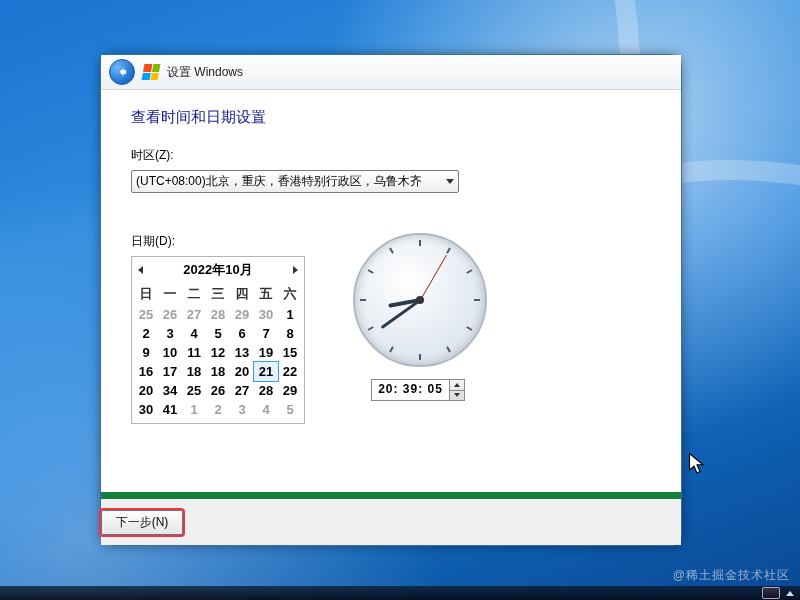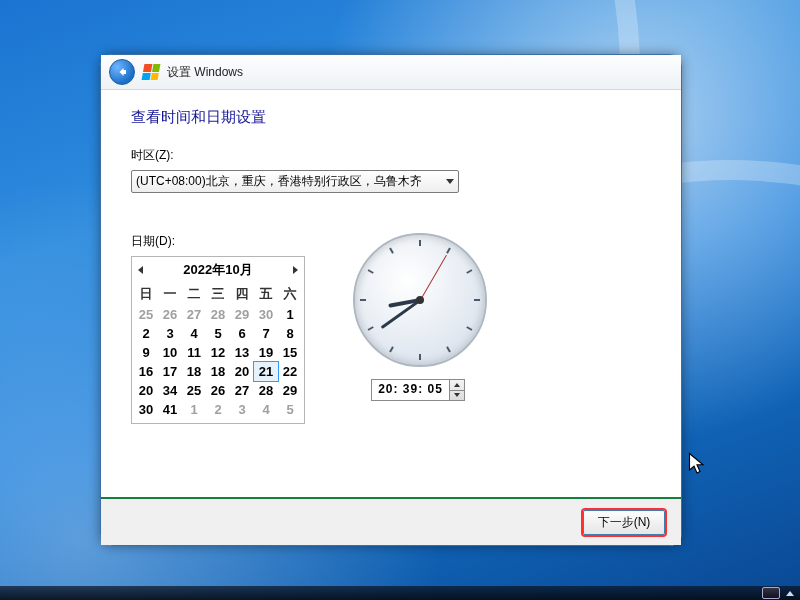--- a/index.html
+++ b/index.html
@@ -258,24 +258,23 @@
     border-top:4px solid #333;
   }
 
   .footer {
     position: absolute;
     bottom: 0;
     left: 0;
     right: 0;
     height: 46px;
     background: #f0f0f0;
-    border-top: 2px solid #15803d;
-    display: flex;
-    align-items: center;
-    justify-content: flex-end;
+    border-top: 7px solid #15803d;
+    display: flex;
+    align-items: center;
     padding-right: 16px;
   }
   .next-btn {
     min-width: 80px;
     height: 23px;
     background: linear-gradient(#fdfdfd,#e6e6e6);
     border: 1px solid #3c7fb1;
     box-shadow: 0 0 0 2px #ff3030;
     border-radius: 2px;
     display: flex;
@@ -465,18 +464,19 @@
       <div class="next-btn">
         <span>下一步(N)</span>
       </div>
     </div>
   </div>
 
   <svg class="cursor" viewBox="0 0 24 32">
     <path d="M2 2 L2 24 L8 19 L12 28 L16 26 L12 17 L20 17 Z" fill="#fff" stroke="#000" stroke-width="1.5"></path>
   </svg>
 
+  <div class="watermark">@稀土掘金技术社区</div>
 
   <div class="taskbar">
     <div class="tray-icon"></div>
     <div class="tray-chevron"></div>
   </div>
 </div>
 
 </body></html>

